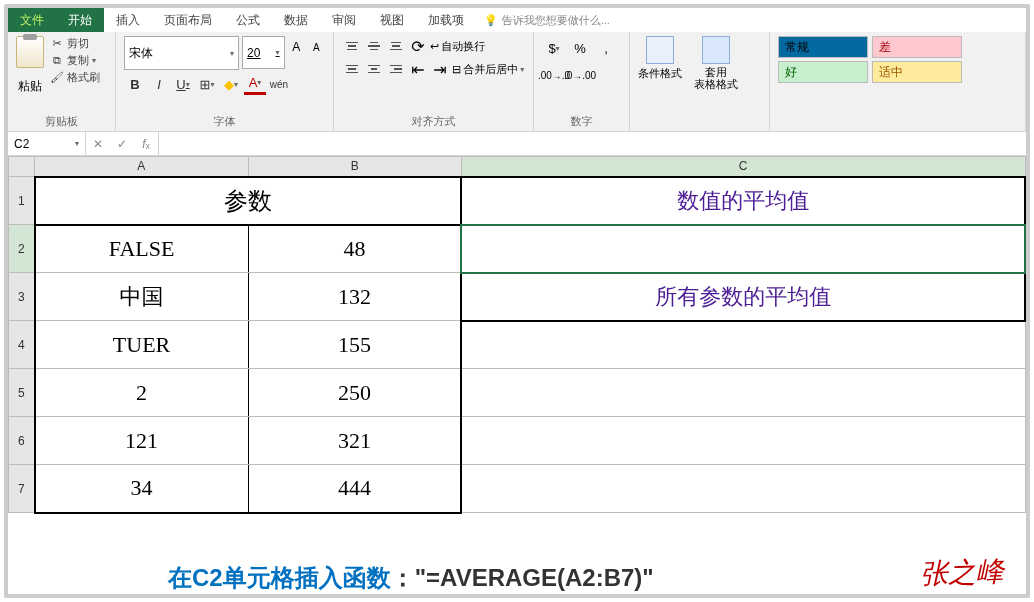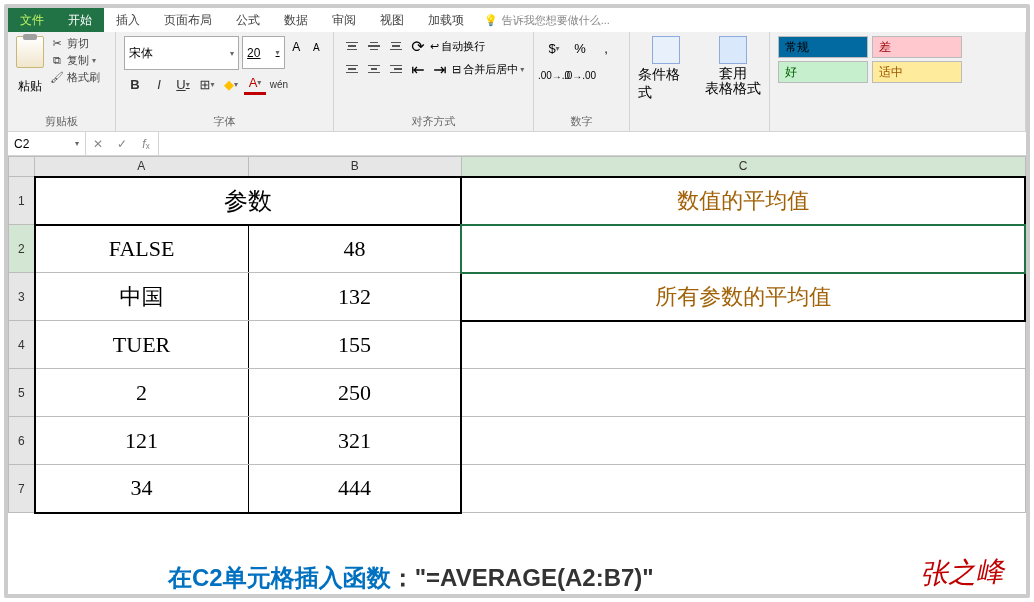--- a/index.html
+++ b/index.html
@@ -47,21 +47,21 @@
 .align-row { display: flex; gap: 2px; margin-bottom: 3px; }
 .align-btn { width: 20px; height: 20px; display: flex; flex-direction: column; gap: 2px; align-items: center; justify-content: center; }
 .aline { width: 12px; height: 1.5px; background: #555; }
 
 
 .number-group { width: 96px; }
 .num-btn { width: 24px; height: 24px; display: flex; align-items: center; justify-content: center; font-size: 13px; }
 
 
 .cond-group { width: 140px; }
-.cond-item { display: flex; flex-direction: column; align-items: center; font-size: 14px; gap: 2px; }
+.cond-item { display: flex; flex-direction: column; align-items: center; font-size: 11px; gap: 2px; }
 .cond-icon { width: 28px; height: 28px; border: 1px solid #8faadc; background: #e8f0fb; }
 
 
 .style-group { flex: 1; }
 .style-cells { display: flex; gap: 4px; }
 .style-cell { width: 90px; height: 22px; border: 1px solid #bbb; font-size: 12px; display: flex; align-items: center; padding: 0 6px; }
 .sc-normal { background: #0369a1; }
 .sc-bad { background: #ffc7ce; color: #9c0006; }
 .sc-good { background: #c6efce; color: #006100; }
 .sc-neutral { background: #ffeb9c; color: #9c5700; }
@@ -85,21 +85,21 @@
 .col-a { width: 212px; }
 .col-b { width: 212px; }
 .col-c { width: 560px; }
 .gcell { border: 1px solid #bcbcbc; padding: 0; height: 48px; font-family: SimSun, serif; font-size: 22px; text-align: center; vertical-align: middle; }
 .thick { border: 2px solid #000 !important; }
 .thick-t { border-top: 2px solid #000 !important; }
 .thick-b { border-bottom: 2px solid #000 !important; }
 .thick-l { border-left: 2px solid #000 !important; }
 .thick-r { border-right: 2px solid #000 !important; }
 .thin-mid { border-right: 1px solid #000 !important; }
-.red-text { color: #a16207; }
+.red-text { color: #4c1d95; }
 .sel-cell { outline: 2px solid #217346; outline-offset: -1px; }
 .sel-head { background: #d3e5d3 !important; }
 
 
 .footer-text { position: absolute; bottom: 4px; left: 160px; right: 10px; font-size: 24px; font-weight: bold; color: #0070c0; font-family: SimHei, sans-serif; display: flex; align-items: center; }
 .footer-text .f-black { color: #333; }
 .signature { position: absolute; bottom: 6px; right: 22px; font-family: "Brush Script MT", cursive; font-size: 28px; color: #c00000; font-style: italic; transform: rotate(-2deg); }
 
 </style>
 </head>

